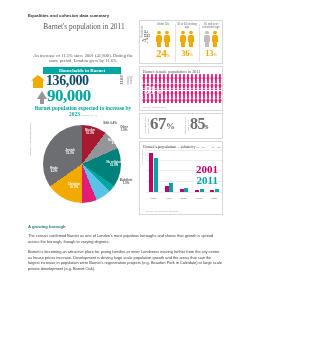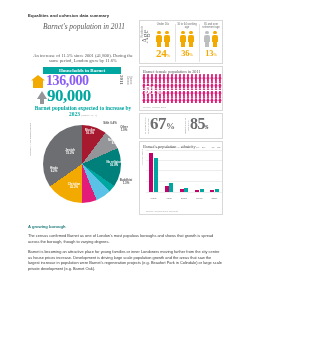--- a/index.html
+++ b/index.html
@@ -19,21 +19,21 @@
   .info{
     position:absolute;left:27px;top:20px;width:196px;height:195px;
     background:#ffffff;
   }
 
   
   .left{position:absolute;left:0;top:0;width:110px;height:195px;}
 
   .pop-head{
     position:absolute;left:6px;top:2px;width:102px;text-align:center;
-    font-family:"Liberation Serif",serif;font-size:7.4px;color:#58585b;font-style:italic;
+    font-family:"Liberation Serif",serif;font-size:7.4px;color:#58585b;
   }
   .pop-big{
     position:absolute;left:0;top:9px;width:110px;text-align:center;
     font-family:"Liberation Serif",serif;font-size:25px;font-weight:bold;
     color:#6d6e71;line-height:24px;letter-spacing:-.6px;
   }
   .pop-sub{
     position:absolute;left:6px;top:33px;width:100px;text-align:center;
     font-family:"Liberation Serif",serif;font-size:4.6px;color:#58585b;line-height:5.4px;
   }
@@ -43,21 +43,21 @@
   .hh-banner{
     position:absolute;left:16px;top:0px;width:78px;height:7px;
     background:#00a6a0;color:#ffffff;text-align:center;
     font-family:"Liberation Serif",serif;font-size:5px;font-weight:bold;line-height:7px;
   }
   .hh-row{position:absolute;left:4px;top:7px;width:106px;height:15px;}
   .house-icon{position:absolute;left:0px;top:1px;width:14px;height:13px;}
   .hh-num{
     position:absolute;left:15px;top:0px;
     font-family:"Liberation Serif",serif;font-size:14px;font-weight:bold;
-    color:#8b5cf6;line-height:14px;letter-spacing:-.4px;
+    color:#0c4a6e;line-height:14px;letter-spacing:-.4px;
   }
   .hh-year{
     position:absolute;left:88px;top:1px;
     font-family:"Liberation Serif",serif;font-size:5px;font-weight:bold;color:#6d6e71;
     writing-mode:vertical-rl;text-orientation:mixed;line-height:5px;
   }
   .hh-src{
     position:absolute;left:95px;top:2px;
     font-size:2.6px;color:#8b8b8d;
     writing-mode:vertical-rl;text-orientation:mixed;
@@ -796,20 +796,24 @@
               </div>
             </div>
           <div class="xlab" id="ethxlab">
               <div>White</div>
               <div>Asian</div>
               <div>Black</div>
               <div>Mixed</div>
               <div>Other</div>
             </div>
 
+          <div class="eth-leg">
+            <div class="leg01">2001</div>
+            <div class="leg11">2011</div>
+          </div>
         </div>
         <div class="eth-src">Source: Census 2001 and 2011</div>
       </div>
 
     </div>
   </div>
 
   <div class="body-wrap">
     <div class="sec-head">A growing borough</div>
     <div class="para">The census confirmed Barnet as one of London's most populous boroughs and shows that growth is spread across the borough, though to varying degrees.</div>

